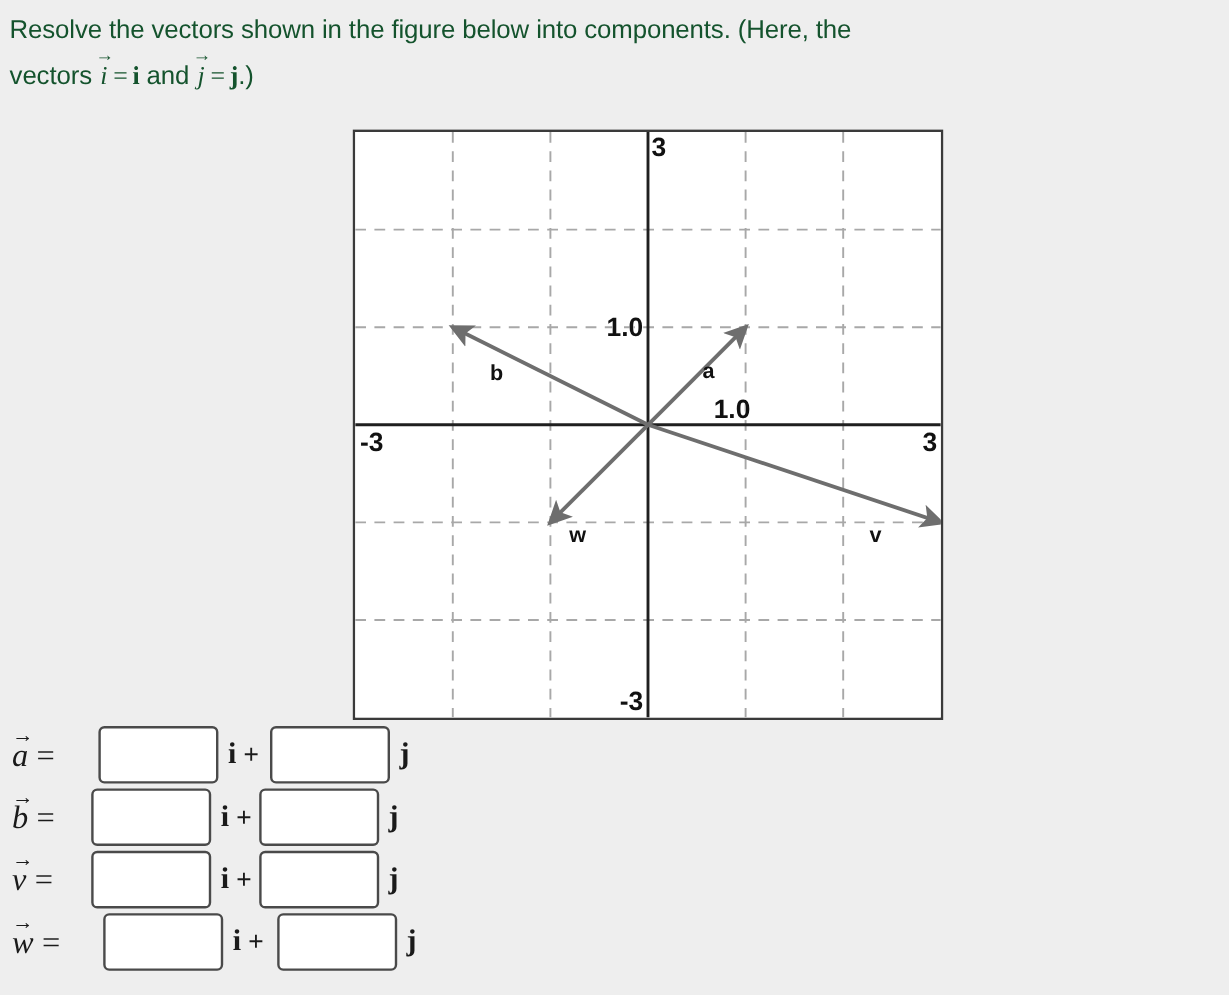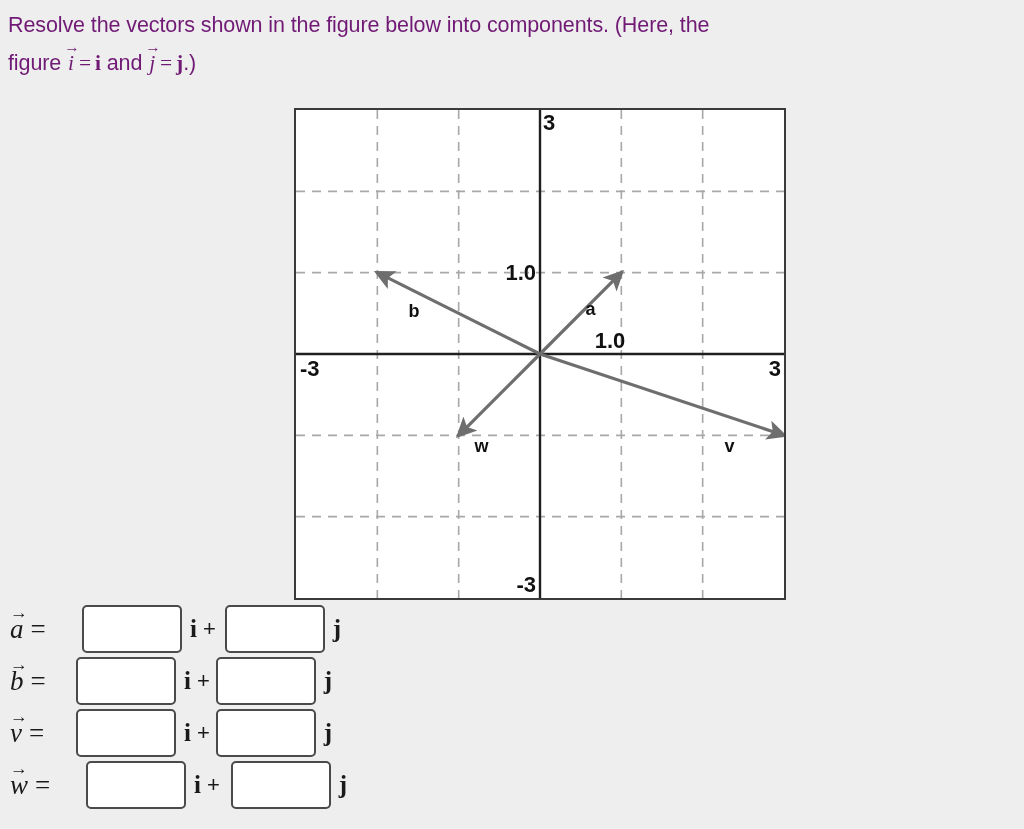--- a/index.html
+++ b/index.html
@@ -17,21 +17,21 @@
   }
 
   
   #prompt {
     position: absolute;
     left: 8px;
     top: 6px;
     width: 1010px;
     font-size: 21.5px;
     line-height: 38px;
-    color: #701a75;
+    color: #14532d;
     letter-spacing: -0.1px;
   }
   .mi {
     font-family: "Liberation Serif", serif;
     font-style: italic;
     position: relative;
     padding: 0 1px;
   }
   .mi .vecarrow {
     position: absolute;
@@ -158,21 +158,21 @@
   #row-v .ans-input.first { margin-left: 0px; }
   #row-w .ans-input.first { margin-left: 10px; }
   #row-w .ans-input.second { margin-left: 5px; }
 </style>
 </head>
 <body>
 
 <div id="prompt">
   <div>Resolve the vectors shown in the figure below into components. (Here, the</div>
   <div>
-    <span>figure</span>
+    <span>vectors</span>
     <span class="mi"><span class="vecarrow">→</span><span>i</span></span><span class="meq">=</span><span class="mbold">i</span>
     <span>and</span>
     <span class="mi"><span class="vecarrow">→</span><span>j</span></span><span class="meq">=</span><span class="mbold">j</span><span>.)</span>
   </div>
 </div>
 
 <div id="graph-wrap">
   <svg id="graph-svg" viewBox="0 0 488 488">
     <defs>
       <marker id="arrowhead" markerWidth="7" markerHeight="7" refX="5.2" refY="3.5" orient="auto" markerUnits="strokeWidth">

